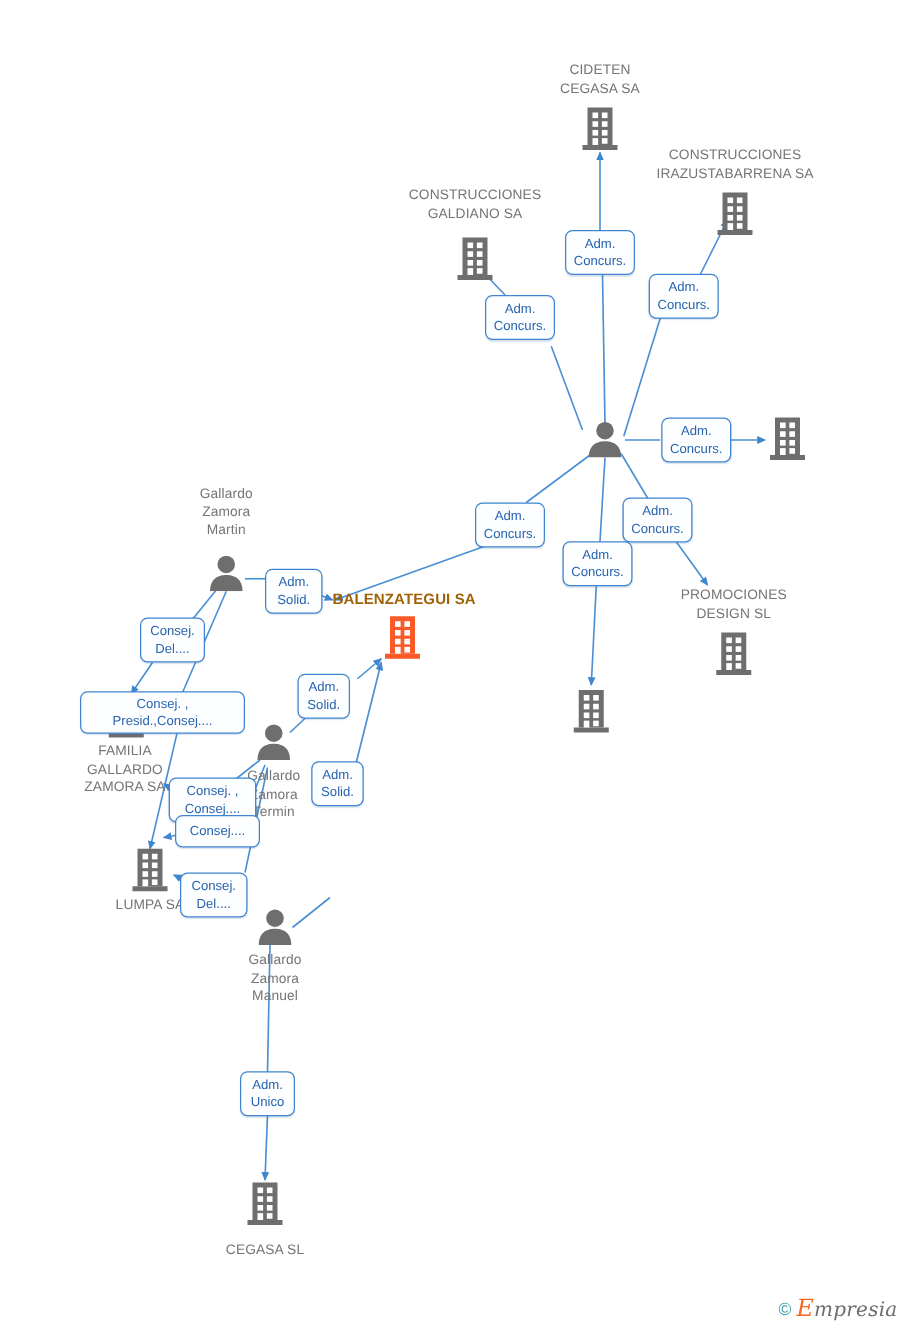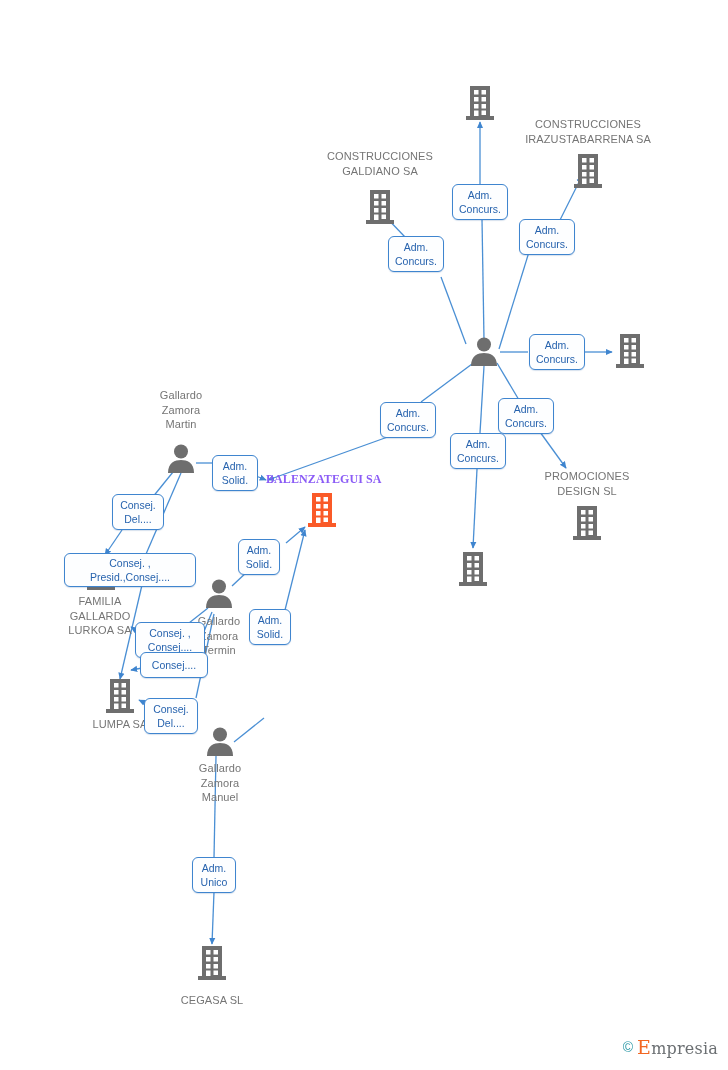--- a/index.html
+++ b/index.html
@@ -31,25 +31,24 @@
     position: absolute;
     text-align: center;
     color: #757575;
     font-size: 11px;
     line-height: 14.5px;
     font-family: "Liberation Sans", sans-serif;
     white-space: pre-line;
     letter-spacing: 0.1px;
   }
   .node-label.focus {
-    color: #8b5cf6;
+    color: #a16207;
     font-weight: bold;
     font-size: 12px;
     text-align: left;
-    font-family: Liberation Serif, serif;
   }
   
   .icon-wrap {
     position: absolute;
   }
   .bld {
     display: block;
   }
   .prs {
     display: block;
@@ -84,20 +83,21 @@
     align-items: center;
     gap: 4px;
     font-size: 15px;
   }
   #watermark .cmark {
     color: #2f9aa8;
     font-size: 14px;
   }
   #watermark .brand {
     font-family: "DejaVu Serif", serif;
+    font-style: italic;
     font-size: 16px;
     color: #6b6f72;
     letter-spacing: 0.2px;
   }
   #watermark .brand .e {
     color: #f26722;
     font-size: 19px;
   }
 </style>
 </head>
@@ -172,20 +172,22 @@
           <rect x="17.5" y="6" width="4.5" height="4.5"></rect>
         <rect x="10" y="13" width="4.5" height="4.5"></rect>
           <rect x="17.5" y="13" width="4.5" height="4.5"></rect>
         <rect x="10" y="20" width="4.5" height="4.5"></rect>
           <rect x="17.5" y="20" width="4.5" height="4.5"></rect>
         <rect x="10" y="26.5" width="4.5" height="5.5"></rect>
           <rect x="17.5" y="26.5" width="4.5" height="4.5"></rect>
       </g>
     </svg>
   </div>
+  <div class="node-label" style="left:408px; top:49px; width:144px;">CIDETEN
+CEGASA SA</div>
 
   <div class="icon-wrap" style="left:572px; top:152px;">
     <svg class="bld" width="32" height="38" viewBox="0 0 32 38" aria-hidden="true">
       <rect x="6" y="2" width="20" height="30" fill="#6e6e6e"></rect>
       <rect x="2" y="32" width="28" height="4" fill="#6e6e6e"></rect>
       <g fill="#ffffff">
         <rect x="10" y="6" width="4.5" height="4.5"></rect>
           <rect x="17.5" y="6" width="4.5" height="4.5"></rect>
         <rect x="10" y="13" width="4.5" height="4.5"></rect>
           <rect x="17.5" y="13" width="4.5" height="4.5"></rect>
@@ -317,21 +319,21 @@
           <rect x="17.5" y="13" width="4.5" height="4.5"></rect>
         <rect x="10" y="20" width="4.5" height="4.5"></rect>
           <rect x="17.5" y="20" width="4.5" height="4.5"></rect>
         <rect x="10" y="26.5" width="4.5" height="5.5"></rect>
           <rect x="17.5" y="26.5" width="4.5" height="4.5"></rect>
       </g>
     </svg>
   </div>
   <div class="node-label" style="left:46px; top:594px; width:108px;">FAMILIA
 GALLARDO
-LURKOA SA</div>
+ZAMORA SA</div>
 
   <div class="icon-wrap" style="left:204px; top:578px;">
     <svg class="prs" width="30" height="30" viewBox="0 0 30 30" aria-hidden="true">
       <circle cx="15" cy="8.5" r="7" fill="#6e6e6e"></circle>
       <path d="M 2 30 C 2 19.5 9 17 15 17 C 21 17 28 19.5 28 30 Z" fill="#6e6e6e"></path>
     </svg>
   </div>
   <div class="node-label" style="left:170px; top:614px; width:98px;">Gallardo
 Zamora
 Termin</div>

